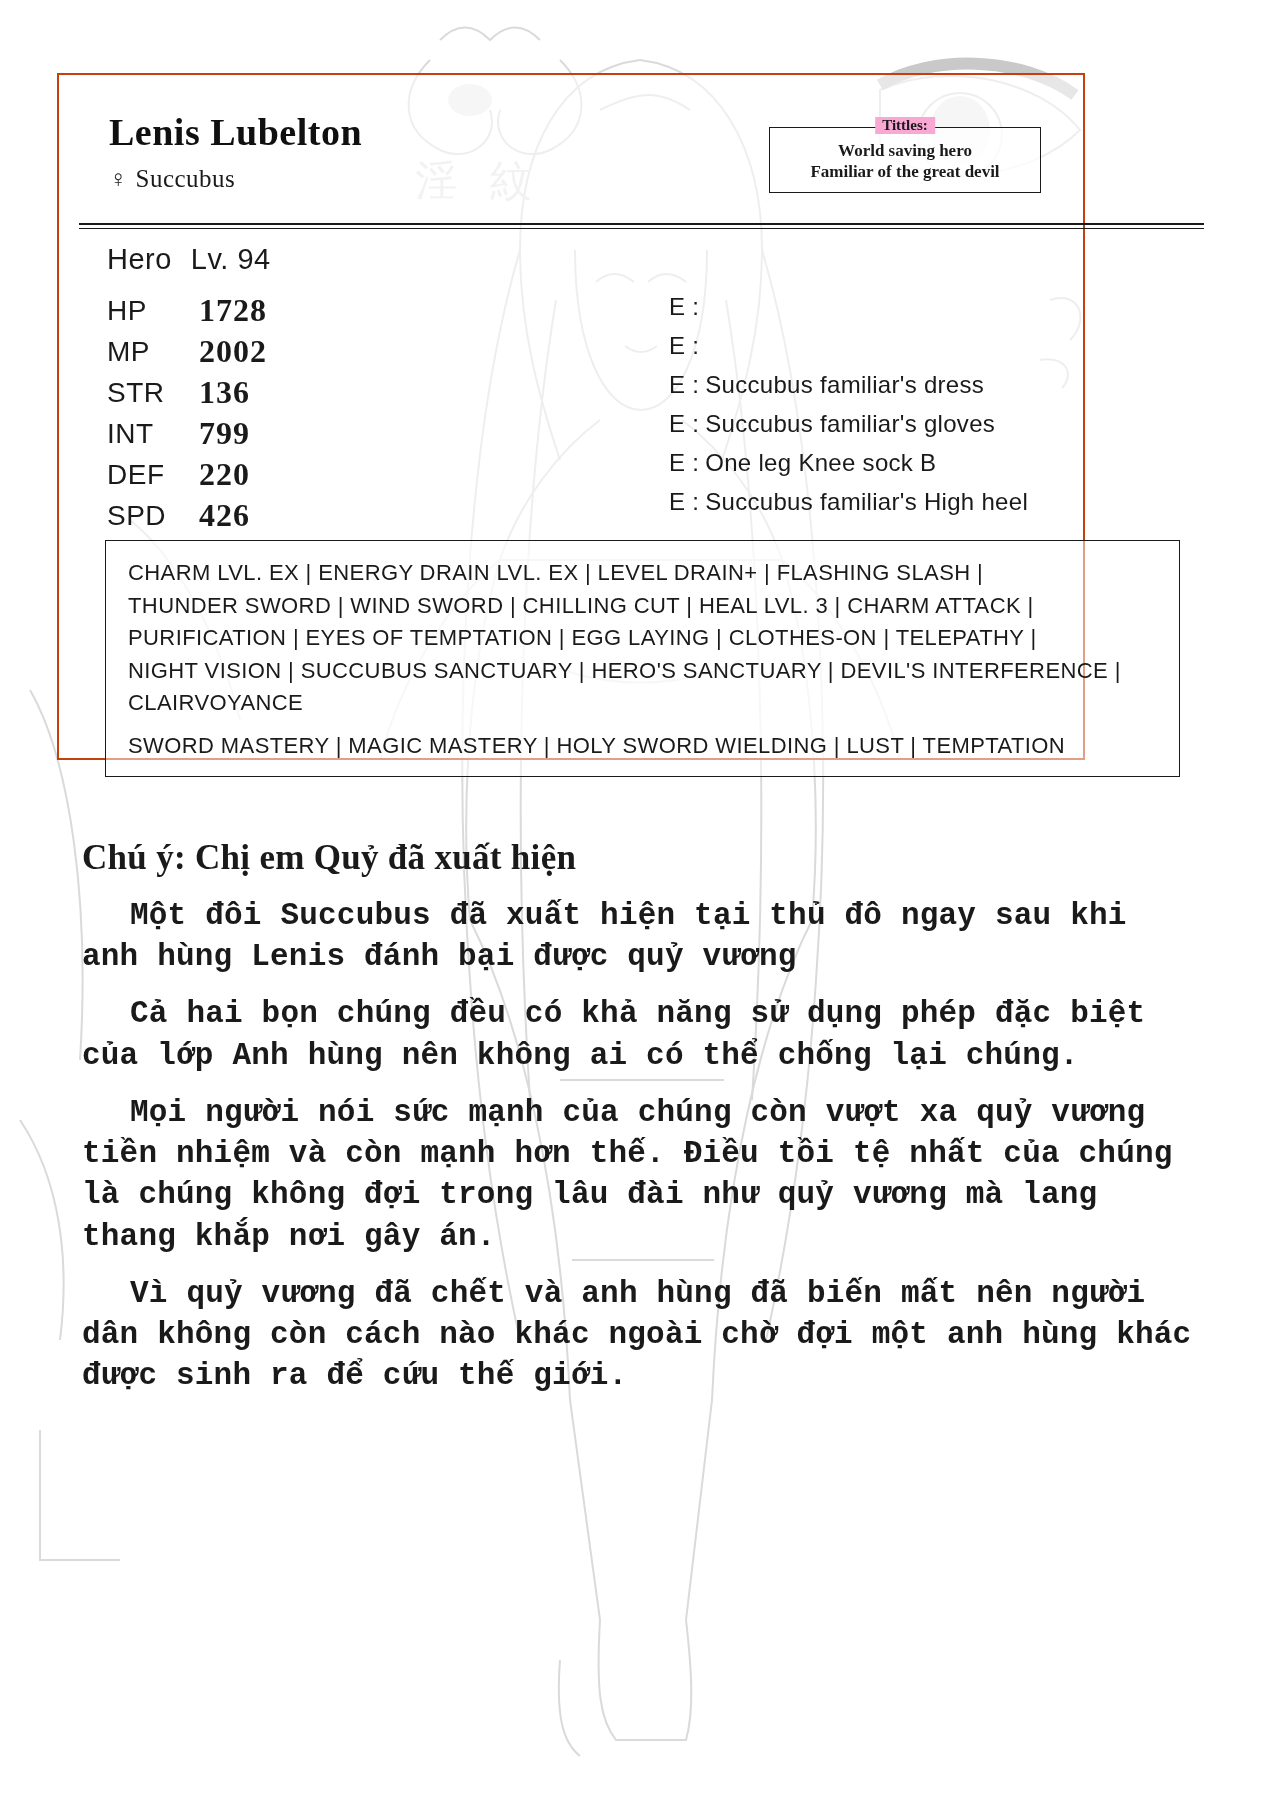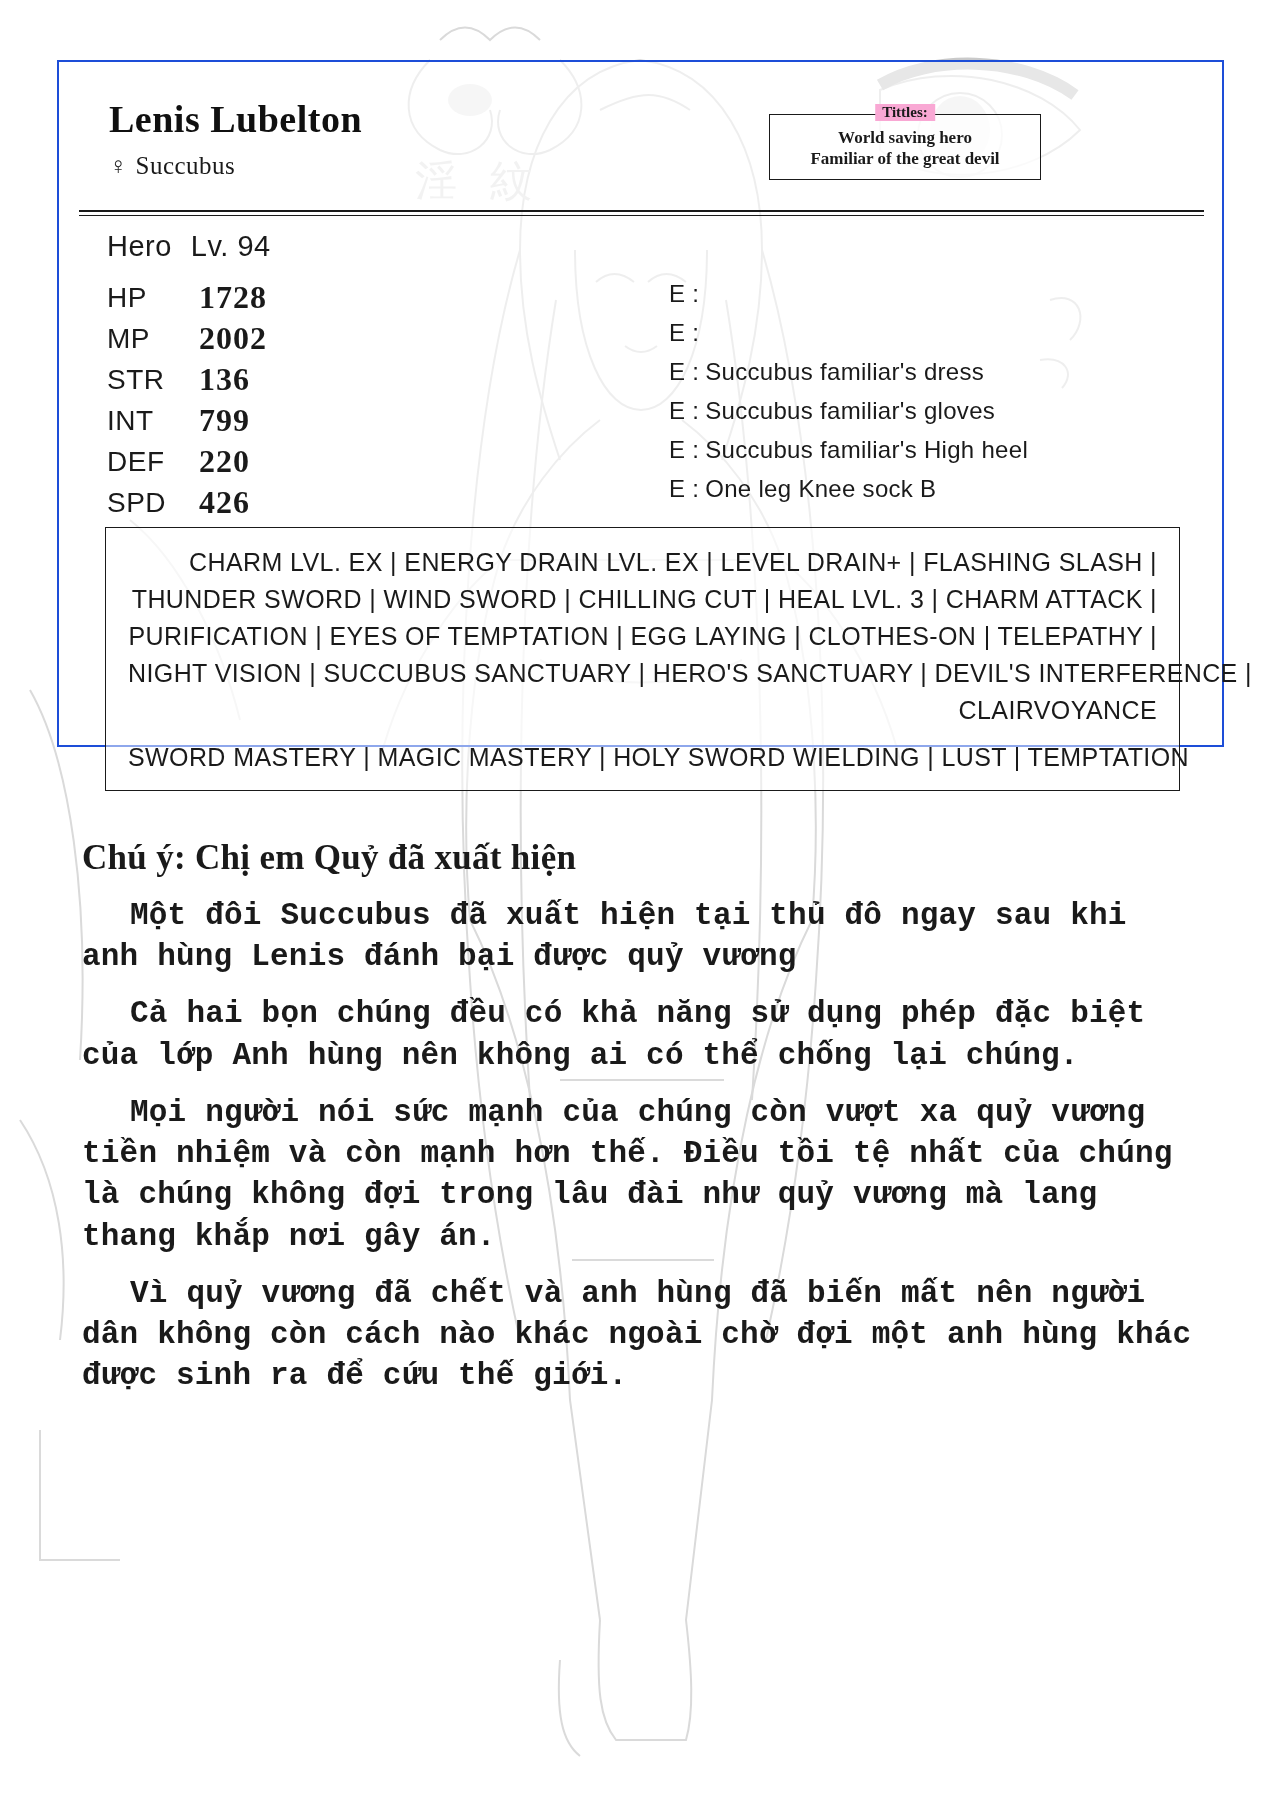--- a/index.html
+++ b/index.html
@@ -22,24 +22,24 @@
     inset: 0;
     overflow: hidden;
     pointer-events: none;
   }
   .bg-art svg { position: absolute; top: 0; left: 0; }
 
   
   .status-card {
     position: absolute;
     left: 57px;
-    top: 60px;
-    width: 1167px;
+    top: 73px;
+    width: 1028px;
     height: 687px;
-    border: 2px solid #1d4ed8;
+    border: 2px solid #c2410c;
     background: rgba(255,255,255,0.55);
     box-sizing: border-box;
   }
 
   .name-block {
     position: absolute;
     left: 50px;
     top: 38px;
   }
   .char-name {
@@ -159,25 +159,24 @@
     left: 46px;
     top: 465px;
     width: 1075px;
     border: 1.5px solid #1a1a1a;
     background: rgba(255,255,255,0.5);
     box-sizing: border-box;
     padding: 16px 22px 14px;
   }
   .skill-line {
     font-family: "Liberation Sans", sans-serif;
-    font-size: 25px;
+    font-size: 22px;
     letter-spacing: 0.4px;
     line-height: 1.48;
     white-space: nowrap;
-    text-align: right;
   }
   .skill-sep { height: 10px; }
 
   
   .article {
     position: absolute;
     left: 82px;
     top: 838px;
     width: 1110px;
   }
@@ -318,24 +317,24 @@
     <div class="eq-row">
       <span class="eq-key">E :</span><span></span>
     </div>
     <div class="eq-row">
       <span class="eq-key">E :</span><span>Succubus familiar's dress</span>
     </div>
     <div class="eq-row">
       <span class="eq-key">E :</span><span>Succubus familiar's gloves</span>
     </div>
     <div class="eq-row">
+      <span class="eq-key">E :</span><span>One leg Knee sock B</span>
+    </div>
+    <div class="eq-row">
       <span class="eq-key">E :</span><span>Succubus familiar's High heel</span>
-    </div>
-    <div class="eq-row">
-      <span class="eq-key">E :</span><span>One leg Knee sock B</span>
     </div>
   </div>
 
   <div class="skills-box">
     <div class="skill-line">CHARM LVL. EX | ENERGY DRAIN LVL. EX | LEVEL DRAIN+ | FLASHING SLASH |</div>
     <div class="skill-line">THUNDER SWORD | WIND SWORD | CHILLING CUT | HEAL LVL. 3 | CHARM ATTACK |</div>
     <div class="skill-line">PURIFICATION | EYES OF TEMPTATION | EGG LAYING | CLOTHES-ON | TELEPATHY |</div>
     <div class="skill-line">NIGHT VISION | SUCCUBUS SANCTUARY | HERO'S SANCTUARY | DEVIL'S INTERFERENCE |</div>
     <div class="skill-line">CLAIRVOYANCE</div>
     <div class="skill-sep"></div>

